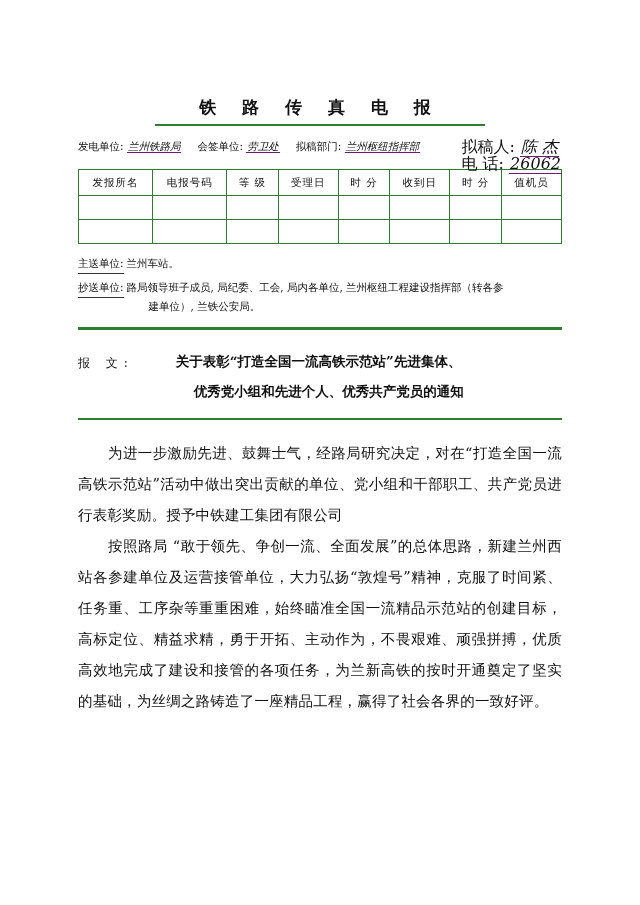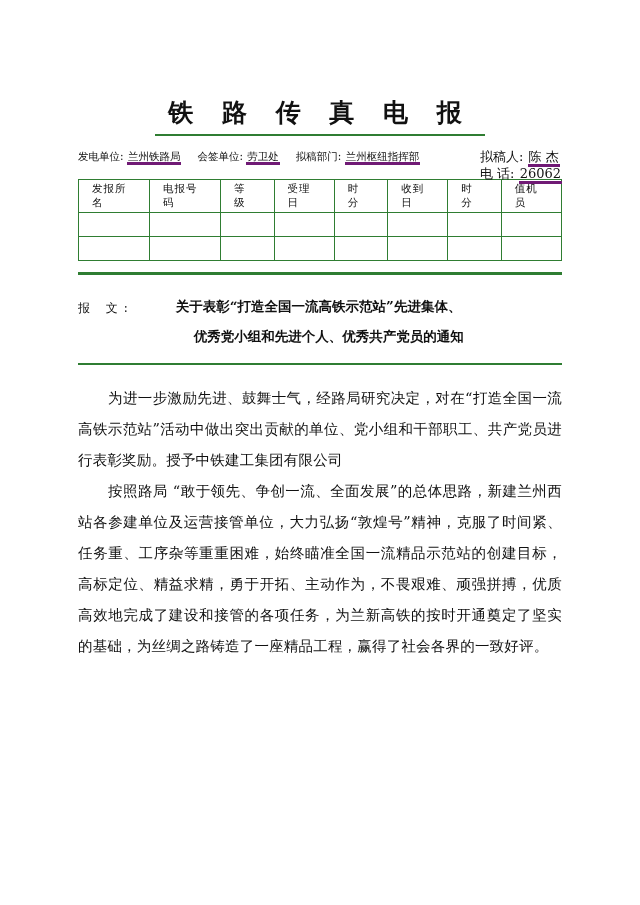--- a/index.html
+++ b/index.html
@@ -18,21 +18,21 @@
     position: relative;
     width: 640px;
     height: 905px;
     box-sizing: border-box;
     padding: 0 78px;
   }
   
   .doc-title {
     margin-top: 96px;
     text-align: center;
-    font-size: 25px;
+    font-size: 17px;
     font-weight: bold;
     letter-spacing: 10px;
     color: #111;
     padding-bottom: 5px;
   }
   .title-rule {
     height: 2px;
     background: #2f7d32;
     margin: 0 auto 0 auto;
     width: 330px;
@@ -46,44 +46,44 @@
   }
   .meta-row1 {
     display: flex;
     align-items: baseline;
     white-space: nowrap;
   }
   .meta-row1 .seg { margin-right: 16px; }
   .meta-row1 .seg:last-child { margin-right: 0; }
   .meta-label { }
   .meta-value { text-decoration: none; }
-  .u { border-bottom: 3px solid #701a75; padding: 0 1px; }
+  .u { border-bottom: 1px solid #701a75; padding: 0 1px; font-style: italic; }
   .meta-right {
     position: absolute;
     right: 0;
     top: 0;
     text-align: left;
-    font-size: 13px;
+    font-size: 16px;
     line-height: 17px;
   }
   .meta-spacer { flex: 1 1 auto; }
   
   table.tx-table {
     border-collapse: collapse;
     width: 100%;
     margin-top: 14px;
     font-size: 10.5px;
   }
   table.tx-table td, table.tx-table th {
     border: 1px solid #2f7d32;
     height: 21px;
-    text-align: left;
+    text-align: center;
     vertical-align: middle;
     font-weight: normal;
-    padding: 2px 13px;
+    padding: 2px 7px;
     letter-spacing: 1px;
   }
   table.tx-table tr.body-row td { height: 19px; }
   
   .dist {
     font-size: 10.5px;
     line-height: 19px;
     margin-top: 10px;
   }
   .dist-block { display: flex; margin-bottom: 4px; }
@@ -205,20 +205,33 @@
         <td></td>
         <td></td>
         <td></td>
         <td></td>
         <td></td>
         <td></td>
       </tr>
     </tbody>
   </table>
 
+  <div class="dist">
+    <div class="dist-block">
+      <span class="dist-label">主送单位:</span>
+      <span class="dist-text">兰州车站。</span>
+    </div>
+    <div class="dist-block">
+      <span class="dist-label">抄送单位:</span>
+      <span class="dist-text">
+        <span>路局领导班子成员, 局纪委、工会, 局内各单位, 兰州枢纽工程建设指挥部（转各参</span>
+        <span class="indent2">建单位）, 兰铁公安局。</span>
+      </span>
+    </div>
+  </div>
 
   <div class="heavy-rule"></div>
 
   <div class="subject">
     <div class="subject-label">报 文:</div>
     <div class="subject-body">
       <div>关于表彰“打造全国一流高铁示范站”先进集体、</div>
       <div class="l2">优秀党小组和先进个人、优秀共产党员的通知</div>
     </div>
   </div>

